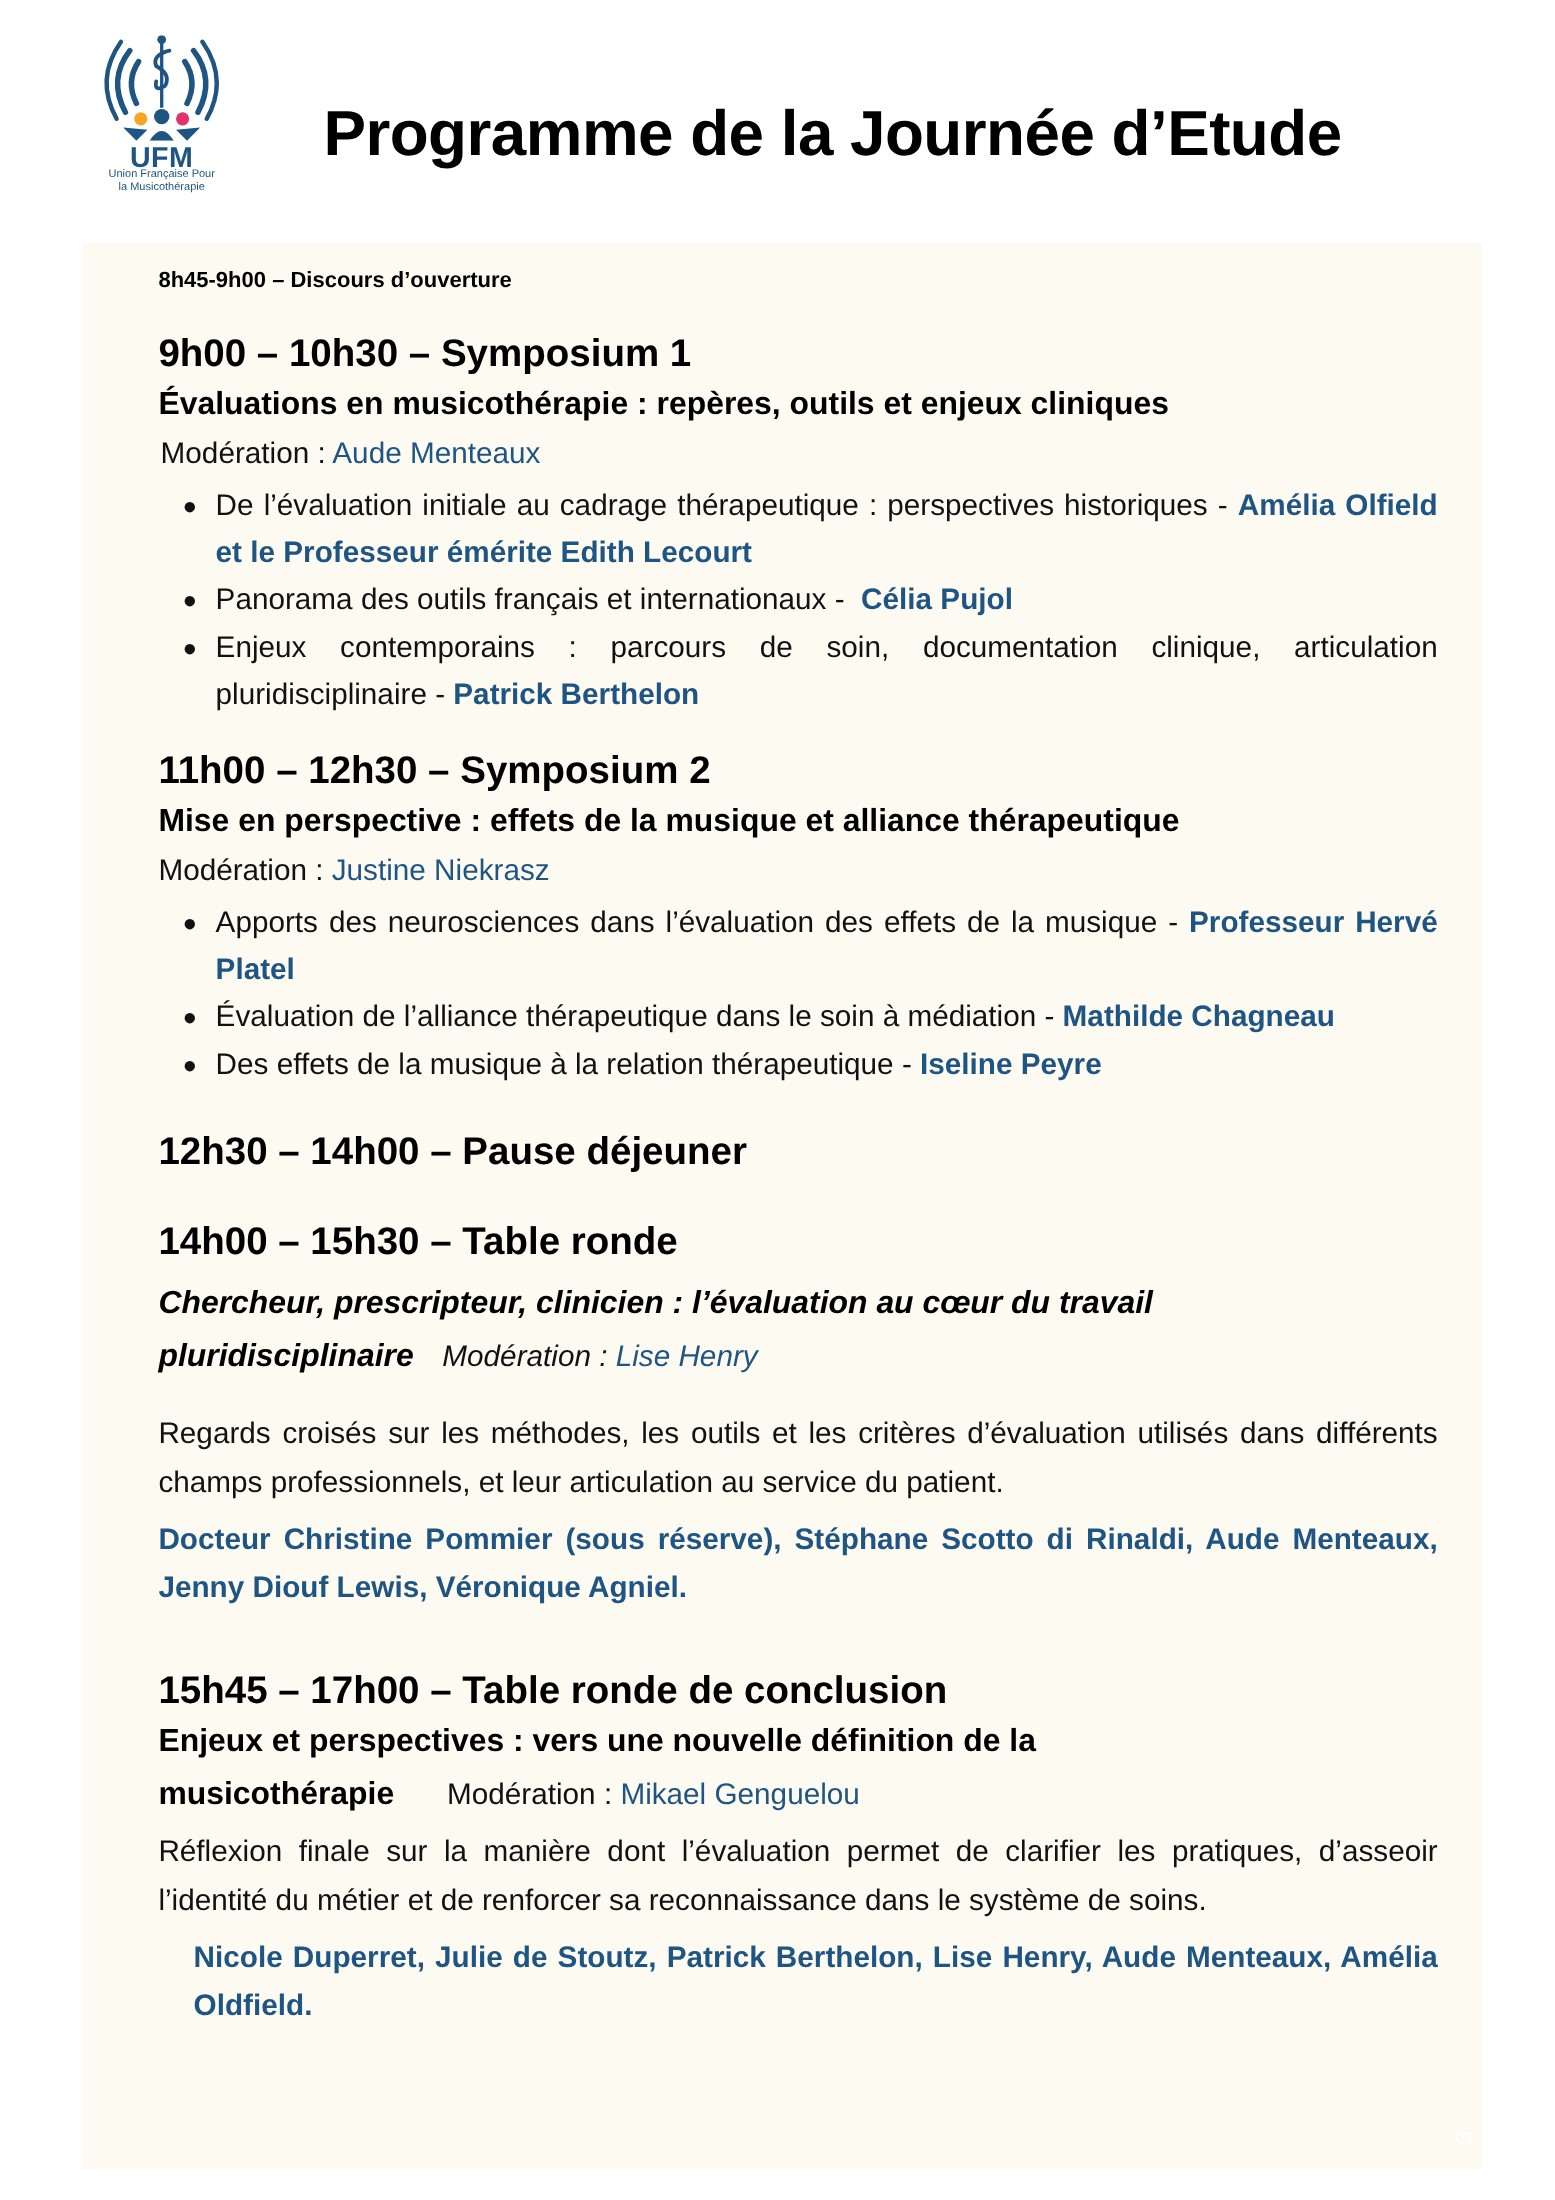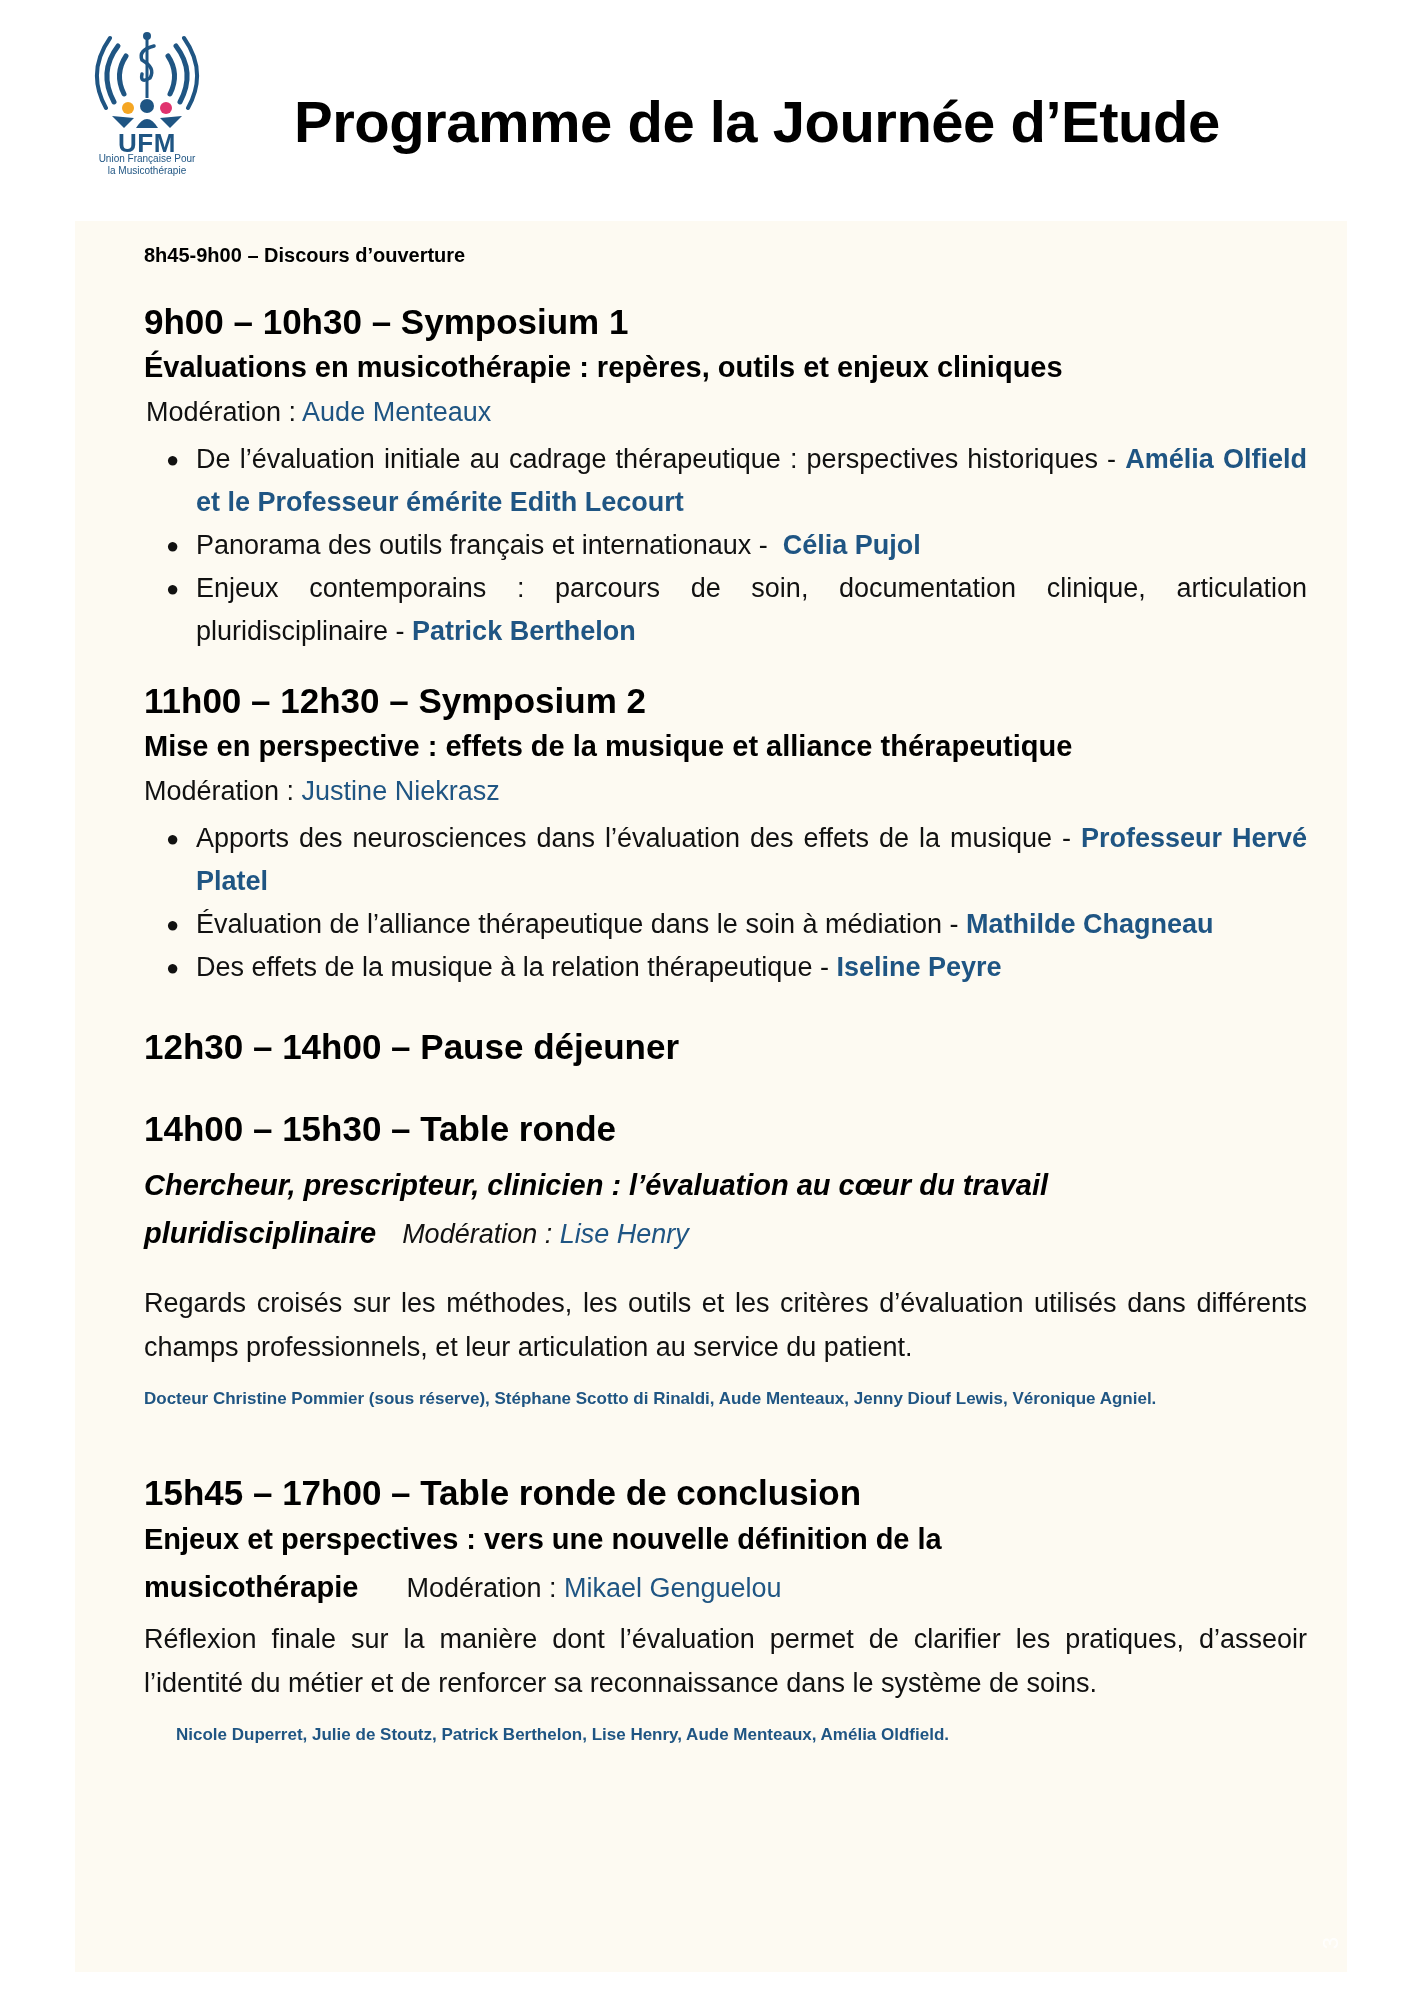--- a/index.html
+++ b/index.html
@@ -25,21 +25,21 @@
   .slot.small { font-size: 20px; line-height: 40px; }
   .slot.big { font-size: 35px; line-height: 44px; }
   .subtitle { margin: 0; font-size: 29px; font-weight: bold; line-height: 48px; color: #000; }
   .moder { font-size: 27px; line-height: 44px; font-weight: normal; color: #111; }
   .moder .name { color: #1f5583; }
   ul.talks { list-style: none; margin: 0; padding: 0 0 0 52px; }
   ul.talks li { position: relative; font-size: 27px; line-height: 43px; text-align: justify; }
   ul.talks li .bullet { position: absolute; left: -30px; top: 0; font-size: 22px; }
   .spk { color: #1f5583; font-weight: bold; }
   .para { margin: 0; font-size: 27px; line-height: 44px; text-align: justify; }
-  .names { margin: 0; font-size: 17px; line-height: 44px; text-align: justify; color: #1f5583; font-weight: bold; }
+  .names { margin: 0; font-size: 27px; line-height: 44px; text-align: justify; color: #1f5583; font-weight: bold; }
   .page-num { position: absolute; right: 10px; bottom: 16px; color: #ffffff; font-size: 22px; transform: rotate(-90deg); opacity: 0.9; }
 </style>
 </head>
 <body>
 
 <div class="logo">
   <svg width="126" height="96" viewBox="0 0 126 96">
 
     <path d="M34 14 Q14 40 30 70" stroke="#1f5583" stroke-width="5" fill="none" stroke-linecap="round"></path>
     <path d="M26 6 Q2 40 22 76" stroke="#1f5583" stroke-width="4" fill="none" stroke-linecap="round"></path>

